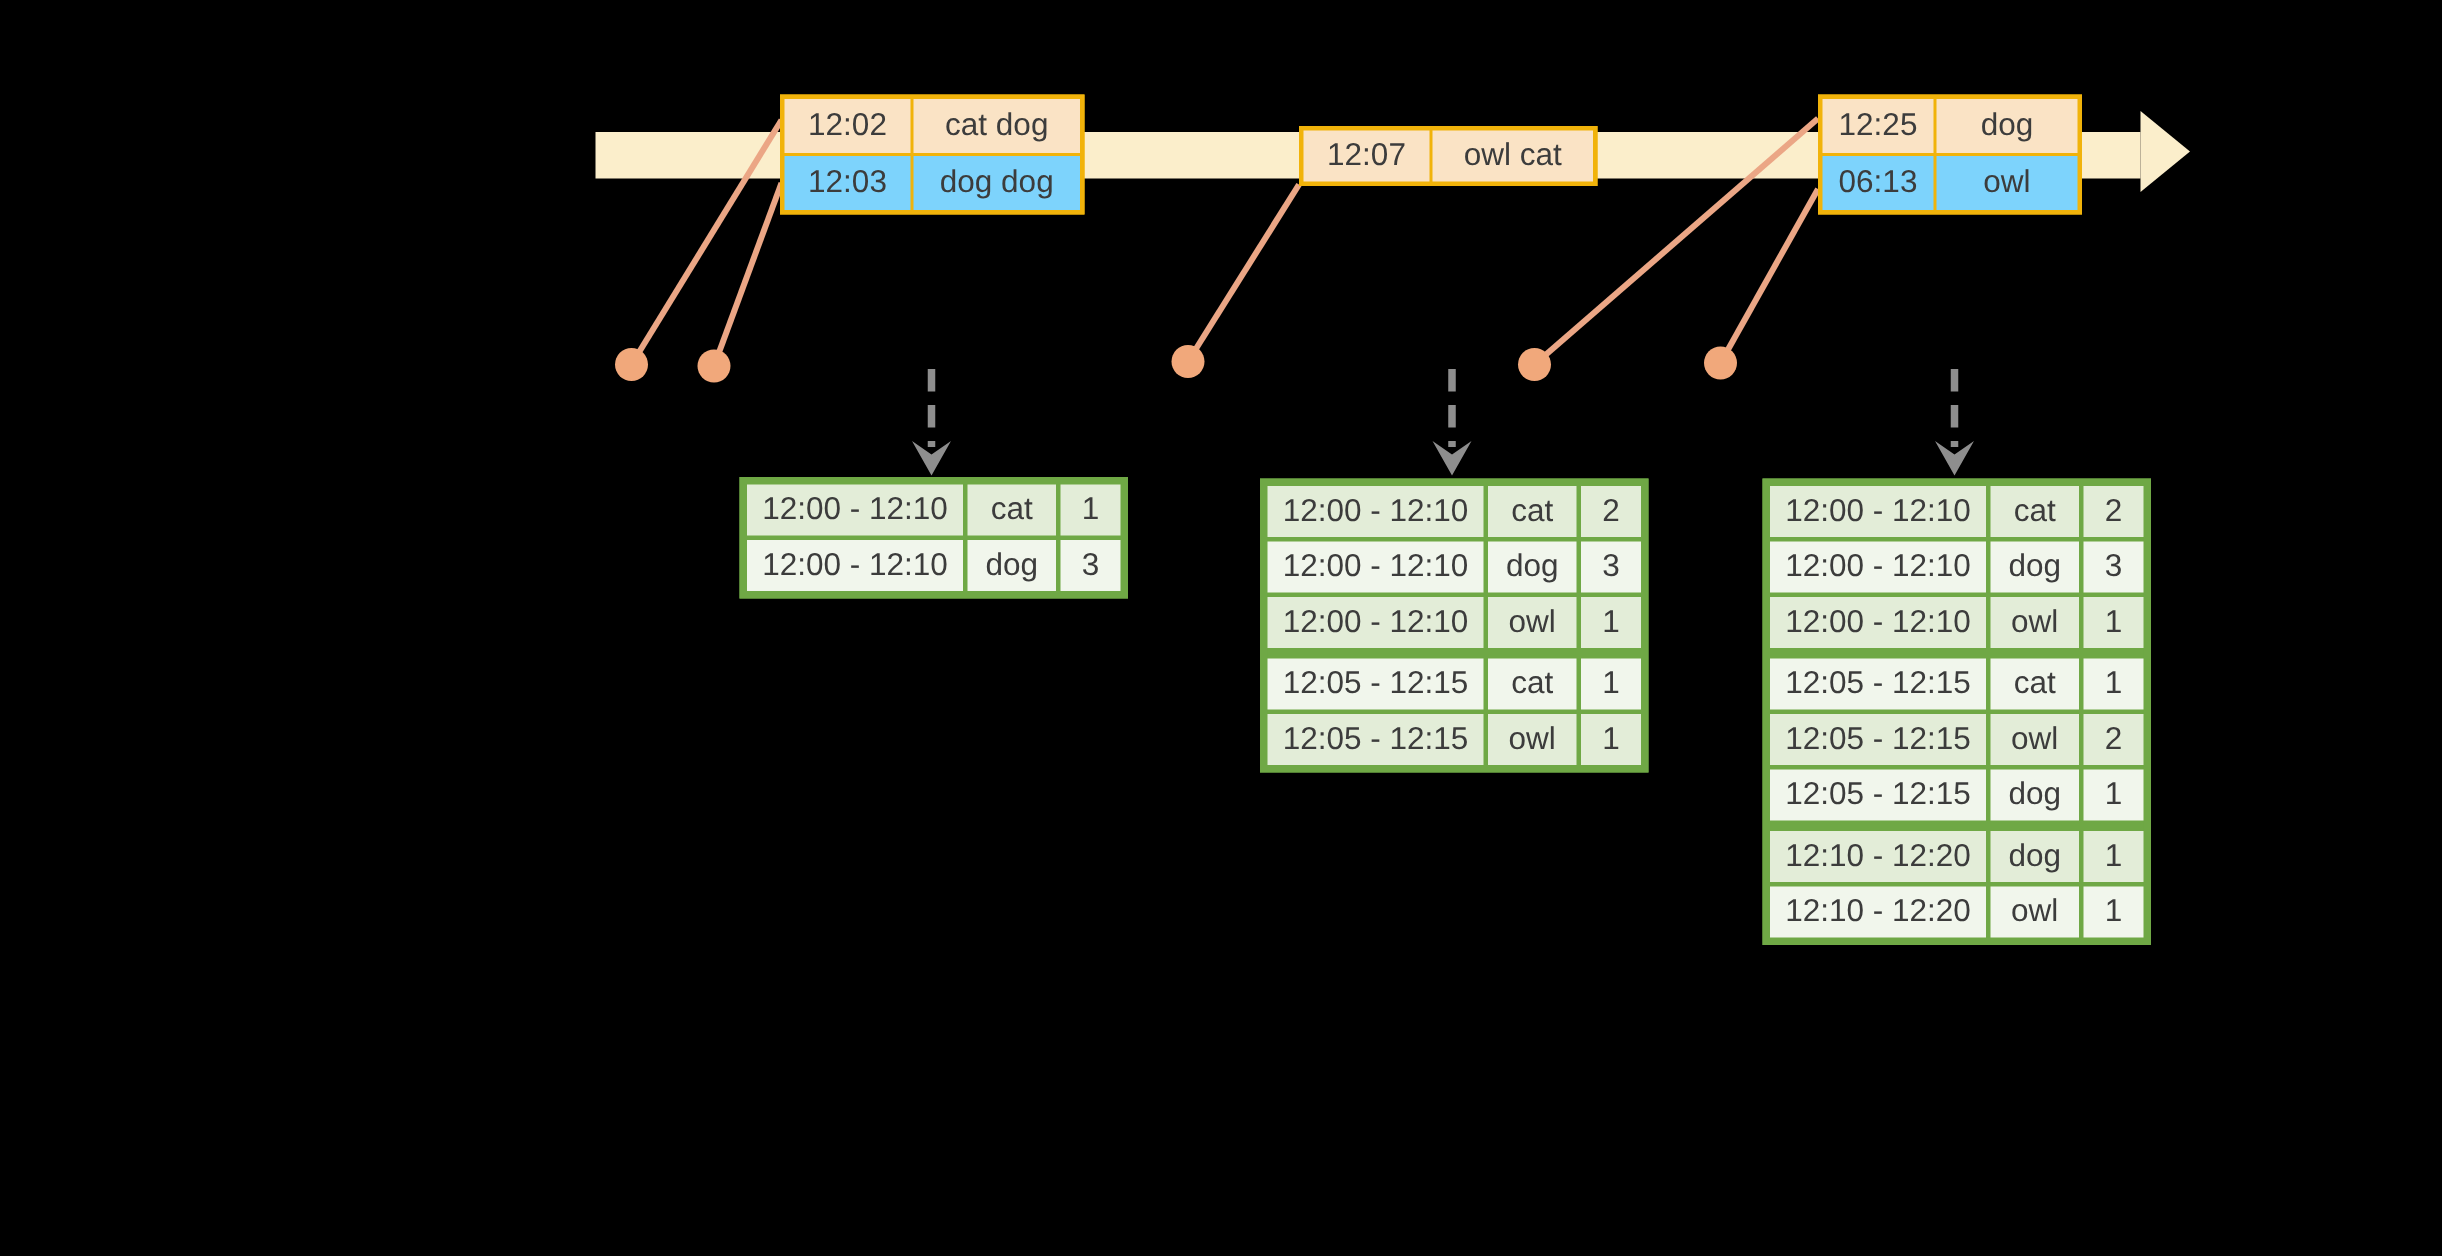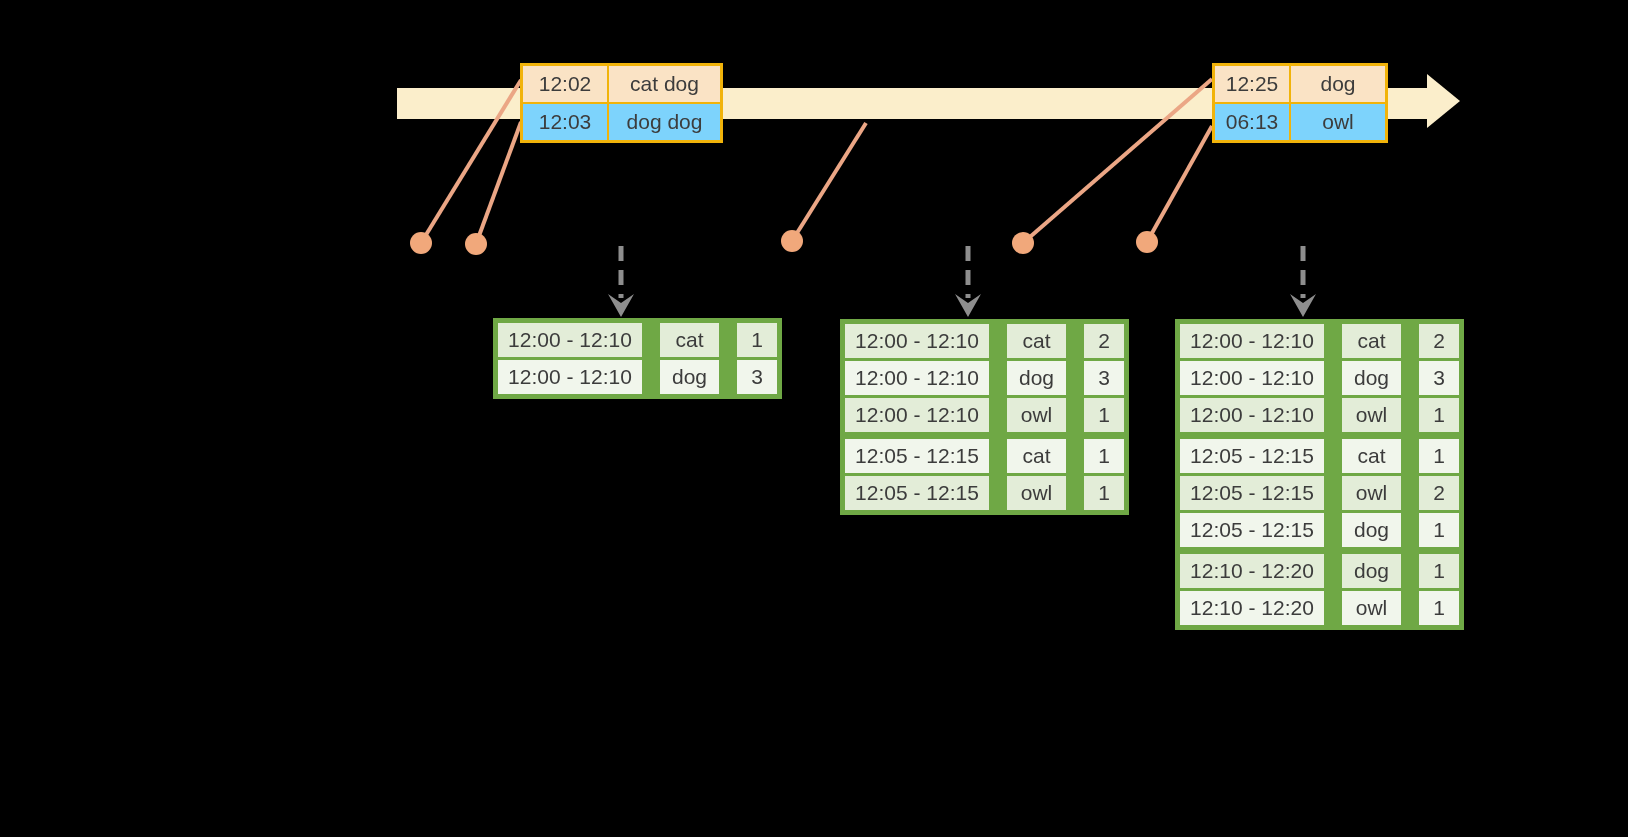--- a/index.html
+++ b/index.html
@@ -28,21 +28,21 @@
   
   .overlay { position:absolute; left:0; top:0; width:1628px; height:837px; }
   .conn  { stroke:#EBA685; stroke-width:4; }
   .dot   { fill:#F1A87B; }
   .trig  { stroke:#8E8E8E; stroke-width:5; stroke-dasharray:15 9; }
   .trighead { fill:#8E8E8E; }
 
   
   .gtable { position:absolute; background:#6FA845; border:5px solid #6FA845;
             box-sizing:border-box; display:flex; flex-direction:column; gap:3px; }
-  .g-row { display:grid; grid-template-columns:144px 59px 40px; gap:18px; height:34px; flex:none; }
+  .g-row { display:grid; grid-template-columns:144px 59px 40px; gap:3px; height:34px; flex:none; }
   .g-row.group-start { margin-top:4px; }
   .g-row > div { display:flex; align-items:center; justify-content:center; font-size:21px; color:#3c3c3c; }
   .g-row:nth-child(odd)  > div { background:#E3EDD8; }
   .g-row:nth-child(even) > div { background:#F1F6EC; }
   .g1 { left:493px;  top:318px; }
   .g2 { left:840px;  top:319px; }
   .g3 { left:1175px; top:319px; }
 </style>
 </head>
 <body>
@@ -73,20 +73,24 @@
     <path class="trighead" d="M1290 294 L1303 317 L1316 294 L1303 303 Z"></path>
   </svg>
 
   <div class="etable e1">
     <div class="cell row-dark">12:02</div>
     <div class="cell row-dark">cat dog</div>
     <div class="cell row-light">12:03</div>
     <div class="cell row-light">dog dog</div>
   </div>
 
+  <div class="etable e2">
+    <div class="cell row-dark">12:07</div>
+    <div class="cell row-dark">owl cat</div>
+  </div>
 
   <div class="etable e3">
     <div class="cell row-dark">12:25</div>
     <div class="cell row-dark">dog</div>
     <div class="cell row-light">06:13</div>
     <div class="cell row-light">owl</div>
   </div>
 
   <div class="gtable g1">
     <div class="g-row">

